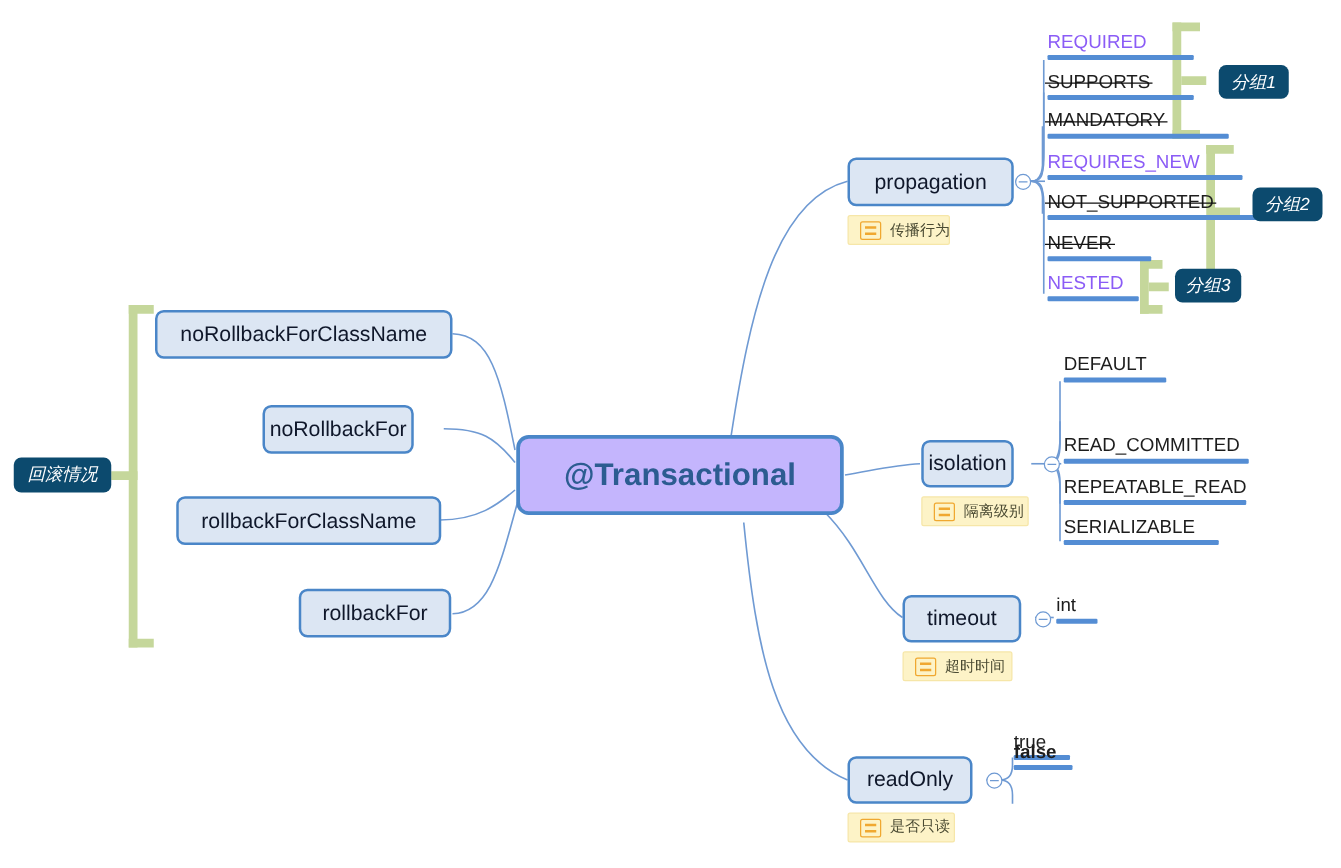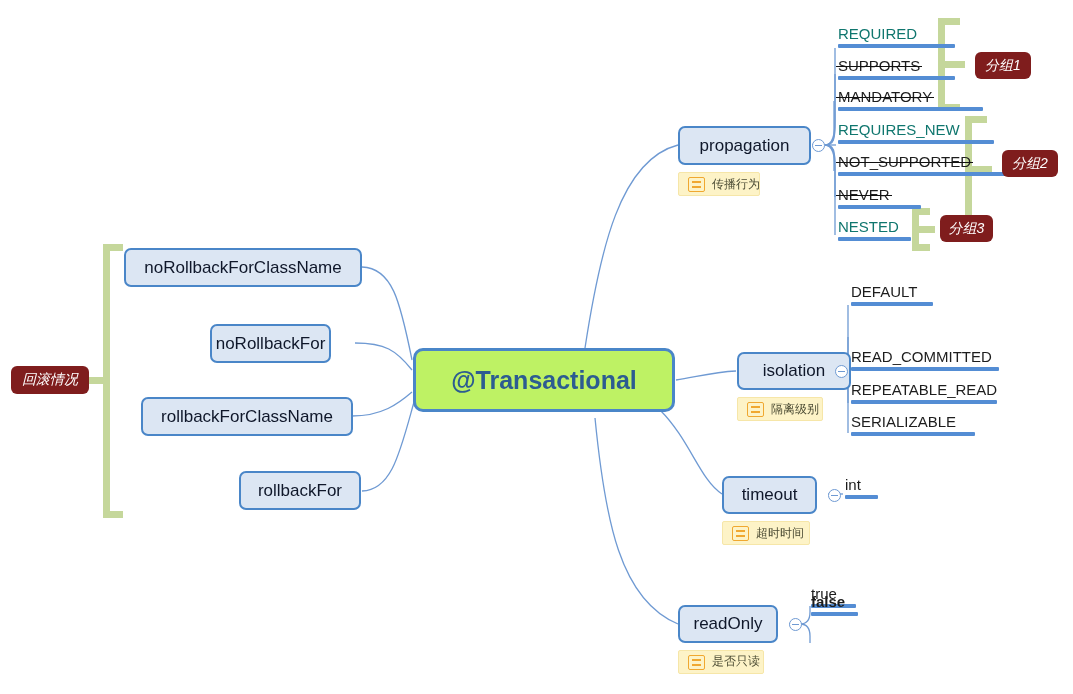--- a/index.html
+++ b/index.html
@@ -37,40 +37,40 @@
     color: #0f172a;
     display: flex;
     align-items: center;
     justify-content: center;
     white-space: nowrap;
     font-size: 17px;
     padding: 0 12px;
     z-index: 5;
   }
   .node.root {
-    background: #bef264;
+    background: #c4b5fd;
     border: 3px solid #4a86c8;
     border-radius: 10px;
     font-size: 25px;
     font-weight: bold;
     color: #2c5c91;
   }
 
   
   .leaf {
     position: absolute;
     white-space: nowrap;
     font-size: 15px;
     color: #1d1d1d;
     padding-bottom: 3px;
     z-index: 5;
     line-height: 17px;
   }
   .leaf .txt { position: relative; display: inline-block; }
-  .leaf.red .txt { color: #0f766e; }
+  .leaf.red .txt { color: #8b5cf6; }
   .leaf.strike .txt::after {
     content: "";
     position: absolute;
     left: -2px;
     right: -2px;
     top: 52%;
     border-top: 1.4px solid #111;
   }
   .leaf .bar {
     display: block;
@@ -112,21 +112,21 @@
     display: block;
     width: 9px;
     height: 2px;
     background: #f0a830;
   }
 
   
   .grouplabel {
     position: absolute;
     box-sizing: border-box;
-    background: #7f1d1d;
+    background: #0c4a6e;
     color: #ffffff;
     font-style: italic;
     font-size: 14px;
     border-radius: 6px;
     display: flex;
     align-items: center;
     justify-content: center;
     padding: 0 10px;
     z-index: 6;
     white-space: nowrap;
@@ -307,21 +307,21 @@
   <div class="bracket" style="left:912px; top:208px; width:30px; height:43px;">
     <div class="vert"></div>
     <div class="cap top" style="width:18px;"></div>
     <div class="cap bot" style="width:18px;"></div>
     <div class="stub" style="left:7px; top:18px; width:16px;"></div>
   </div>
   <div class="grouplabel" style="left:940px; top:215px; width:53px; height:27px;">
     <span>分组3</span>
   </div>
 
-  <div class="node" style="left:737px; top:352px; width:114px; height:38px;">
+  <div class="node" style="left:737px; top:352px; width:74px; height:38px;">
     <span>isolation</span>
   </div>
   <div class="toggle" style="left:835px; top:365px;"></div>
   <div class="note" style="left:737px; top:397px; width:86px; height:24px;">
     <span class="note-icon">
         <i></i>
         <i></i>
       </span>
     <span>隔离级别</span>
   </div>

